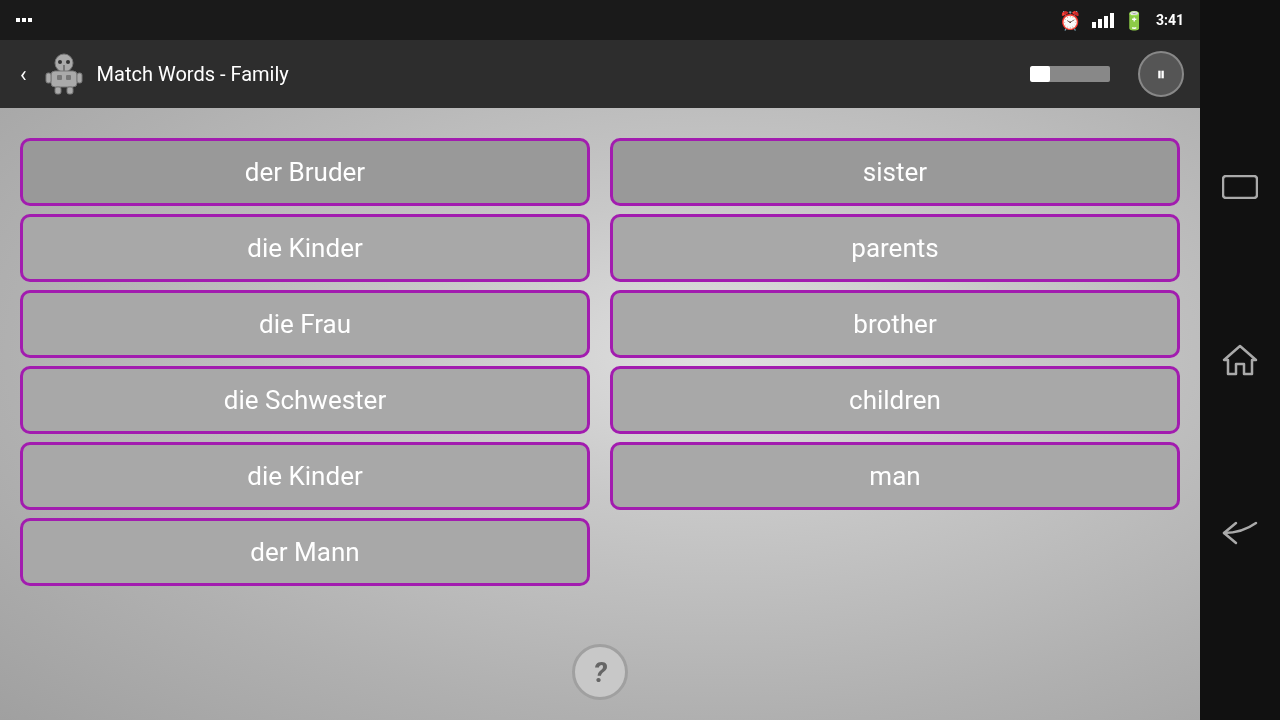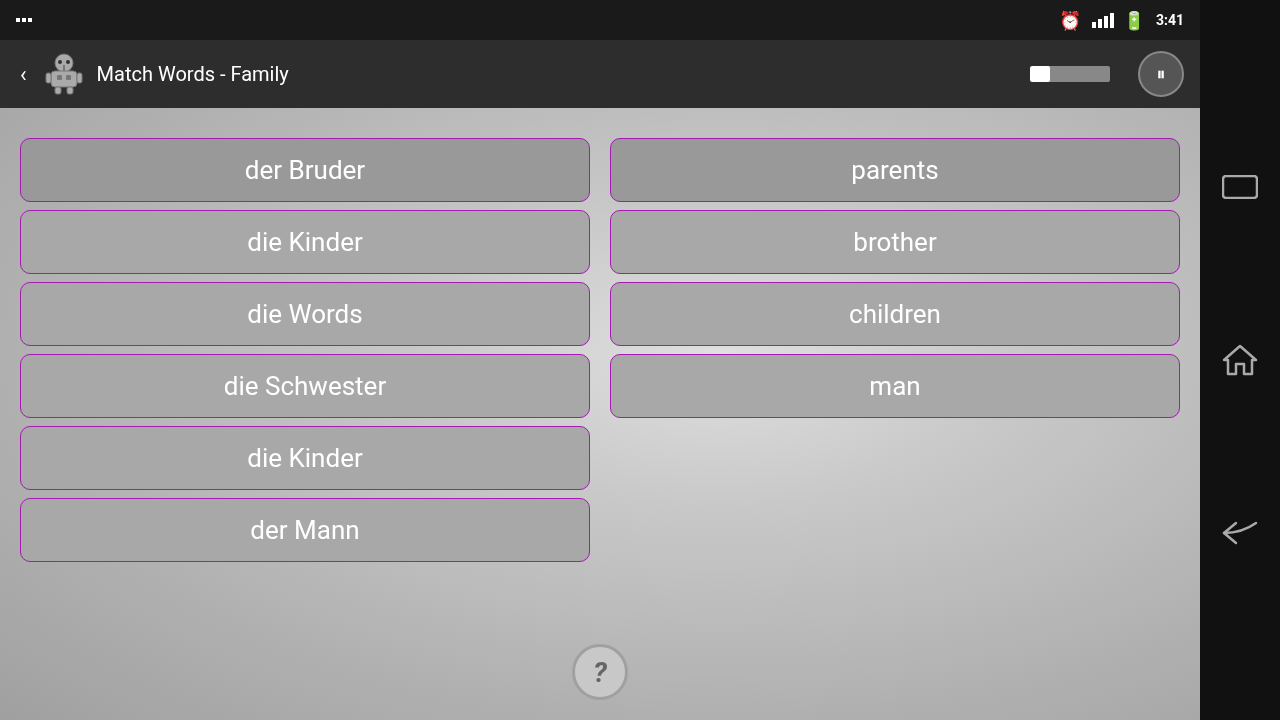--- a/index.html
+++ b/index.html
@@ -169,21 +169,21 @@
 
     .word-card {
       background: #a8a8a8;
       border-radius: 10px;
       display: flex;
       align-items: center;
       justify-content: center;
       padding: 16px 24px;
       cursor: pointer;
       min-height: 60px;
-      border: 1px solid #a21caf;
+      border: 3px solid #a21caf;
     }
 
     .word-card:first-child {
       background: #999999;
     }
 
     .word-card span {
       color: white;
       font-size: 26px;
       font-weight: 400;
@@ -304,34 +304,37 @@
     <div id="cards-container">
 
       <div id="left-column">
         <div class="word-card">
           <span>der Bruder</span>
         </div>
         <div class="word-card">
           <span>die Kinder</span>
         </div>
         <div class="word-card">
-          <span>die Words</span>
+          <span>die Frau</span>
         </div>
         <div class="word-card">
           <span>die Schwester</span>
         </div>
         <div class="word-card">
           <span>die Kinder</span>
         </div>
         <div class="word-card">
           <span>der Mann</span>
         </div>
       </div>
 
       <div id="right-column">
+        <div class="word-card">
+          <span>sister</span>
+        </div>
         <div class="word-card">
           <span>parents</span>
         </div>
         <div class="word-card">
           <span>brother</span>
         </div>
         <div class="word-card">
           <span>children</span>
         </div>
         <div class="word-card">

